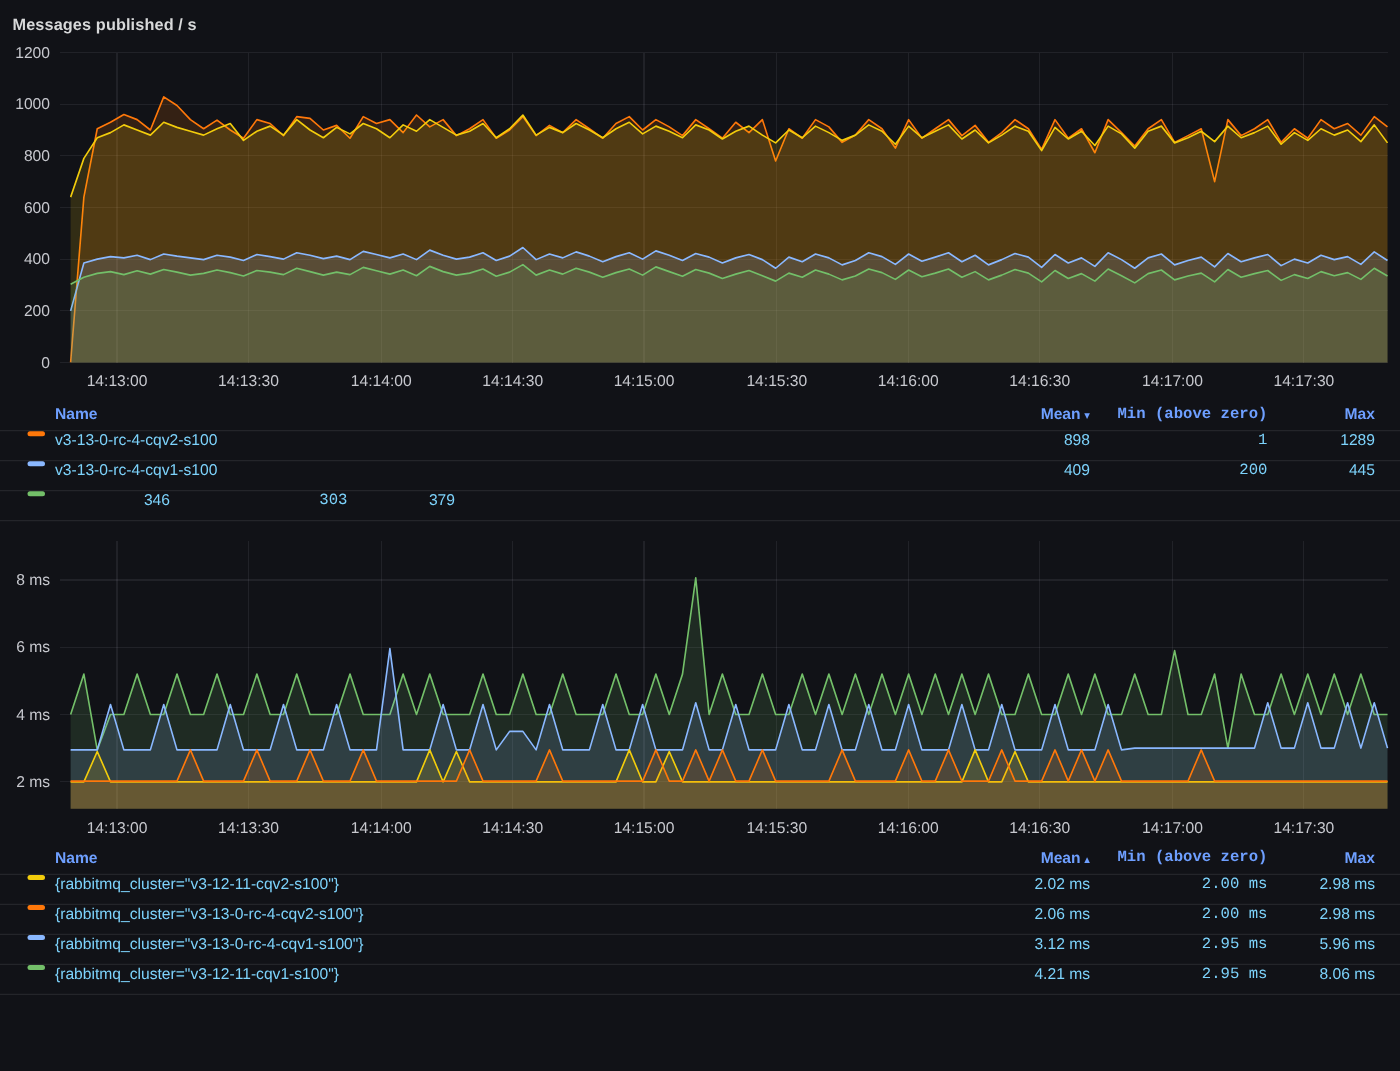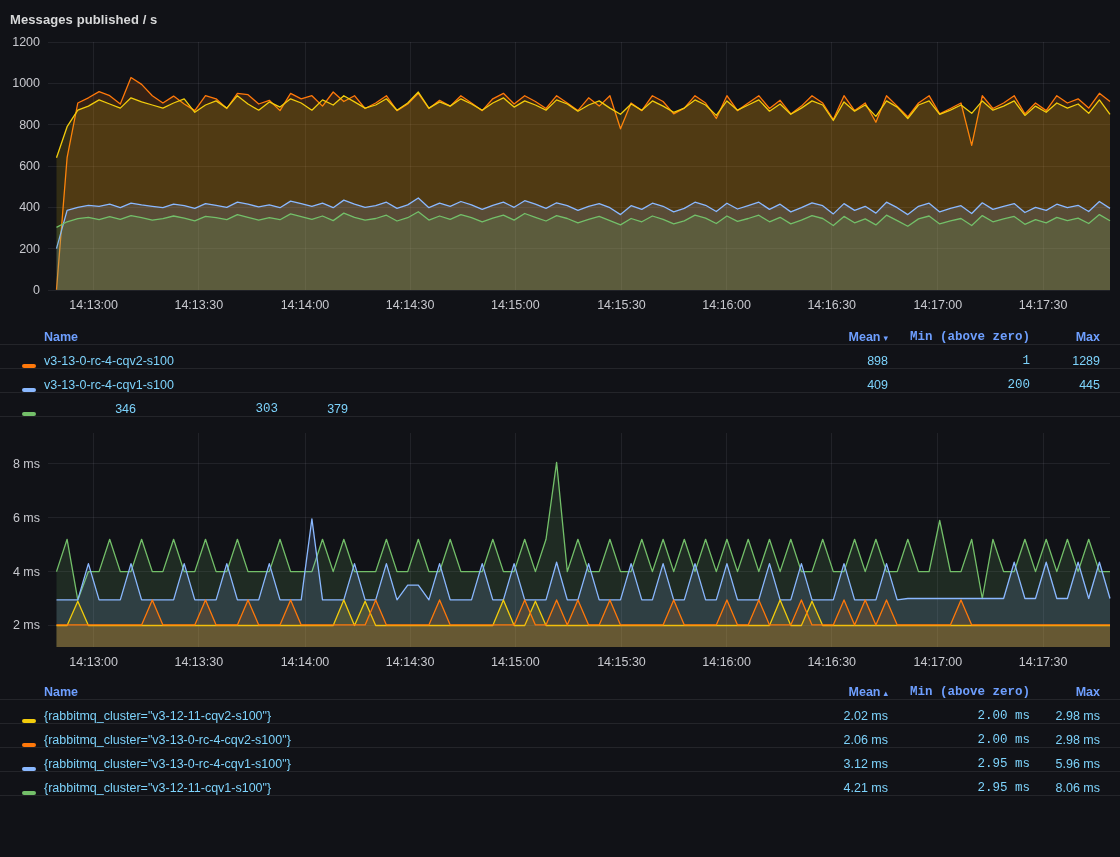--- a/index.html
+++ b/index.html
@@ -20,37 +20,37 @@
     letter-spacing:.1px;
   }
   svg.chart { display:block; width:1120px; }
   .grid { stroke:rgba(204,204,220,0.09); stroke-width:1; shape-rendering:crispEdges; }
   .tick { fill:#C7C8CE; font-size:12.5px; font-family:"Liberation Sans","DejaVu Sans",sans-serif; }
   .ytick { text-anchor:end; }
   .xtick { text-anchor:middle; }
 
   .legend { margin-top:2px; }
   .legend-row {
-    display:flex; align-items:flex-end;
+    display:flex; align-items:flex-start;
     height:24px;
     padding:0 20px 0 22px;
     border-bottom:1px solid rgba(204,204,220,0.10);
   }
   .legend-row.header { height:21px; border-bottom:1px solid rgba(204,204,220,0.10); }
   .legend-row.header .cell { color:#6E9FFF; font-weight:600; }
   .swatch {
     width:14px; height:4px; border-radius:2px;
     margin-right:8px; flex:none; cursor:pointer;
   }
   .swatch-spacer { width:22px; flex:none; }
   .cell { color:#7dd3fc; font-size:12.5px; white-space:nowrap; }
   .col-name { flex:1; text-align:left; cursor:pointer; }
   .col-mean { width:92px; text-align:right; }
   .col-min  { width:142px; text-align:right;font-family:Liberation Mono, monospace; }
-  .col-max  { width:70px; text-align:right; }
+  .col-max  { width:70px; text-align:right;margin-left:16px; }
   .sort-caret { font-size:9px; color:#6E9FFF; margin-left:3px; }
 </style>
 </head>
 <body>
 
 <div class="panel">
   <div class="panel-title">Messages published / s</div>
   <svg class="chart" width="1120" height="290" viewBox="0 0 1120 290">
       <line x1="48" x2="1110" y1="258" y2="258" class="grid"></line>
       <text x="40" y="262" class="tick ytick">0</text>

